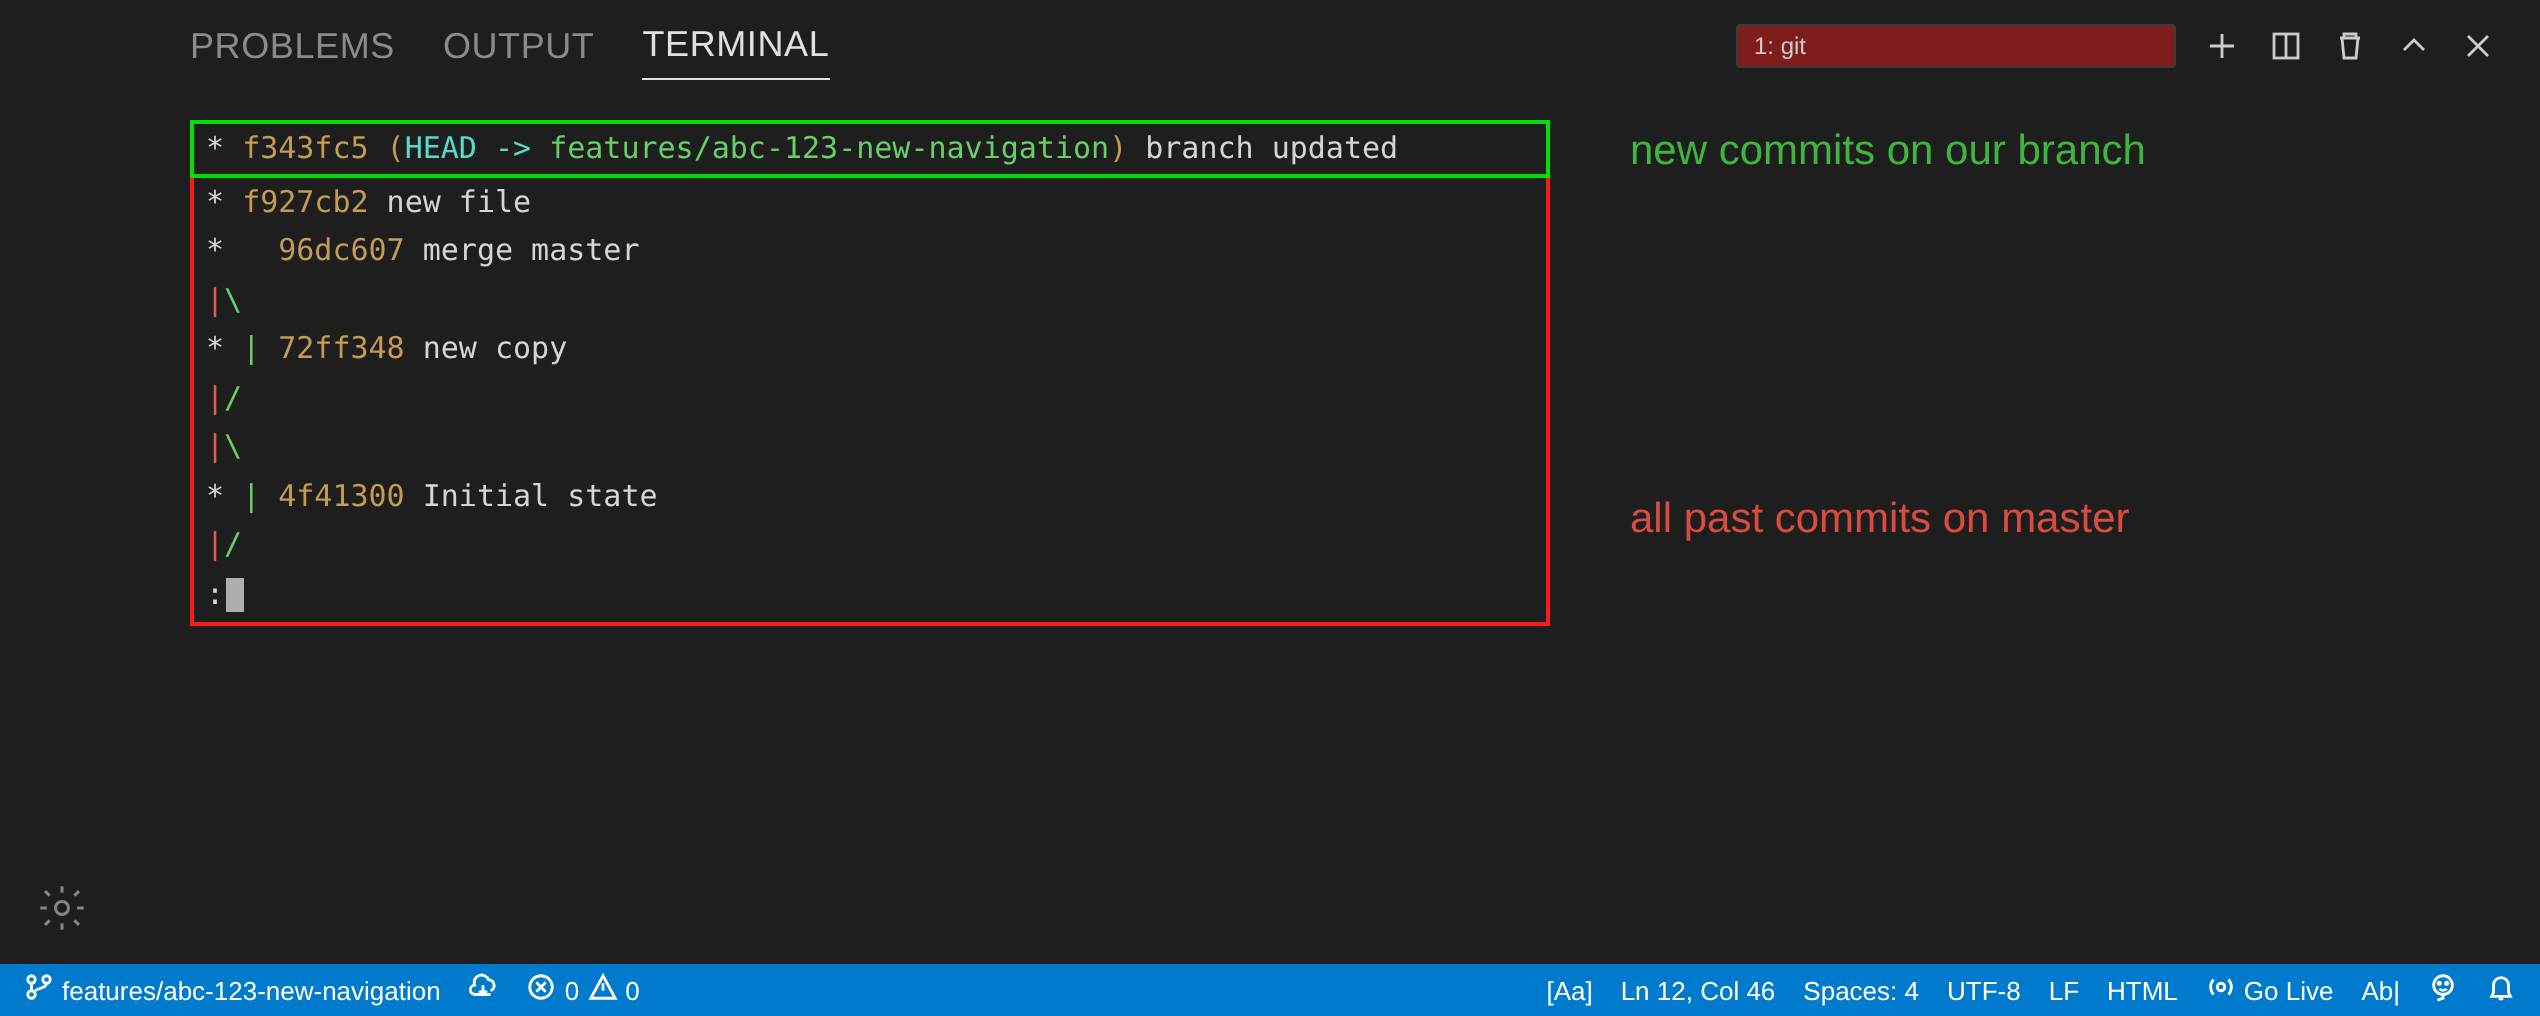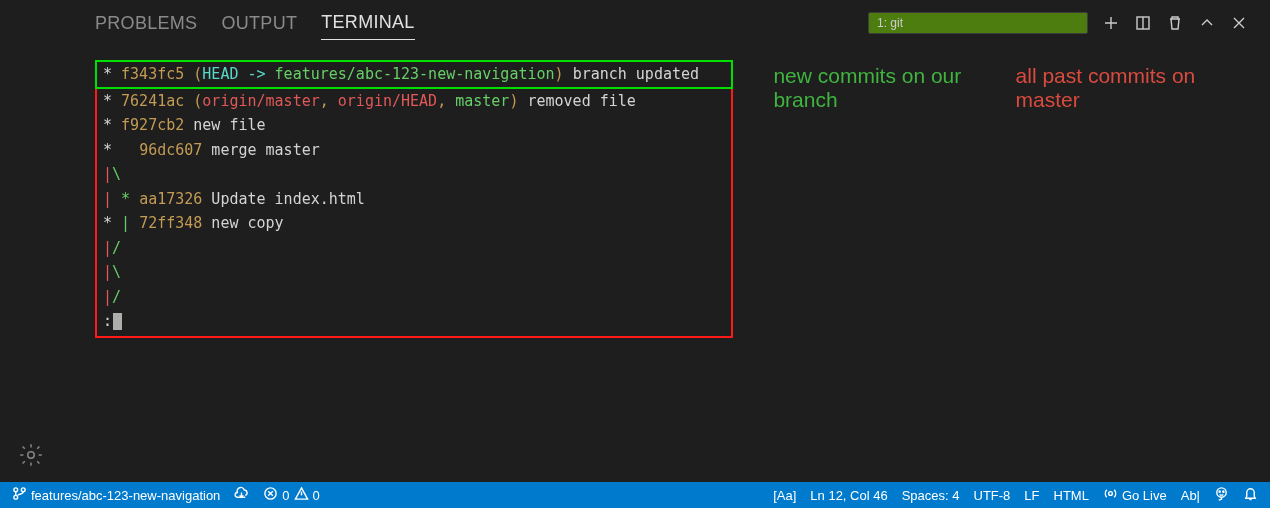--- a/index.html
+++ b/index.html
@@ -39,21 +39,21 @@
     border-bottom: 1px solid #e0e0e0;
   }
   .header-right {
     margin-left: auto;
     display: flex;
     align-items: center;
     gap: 14px;
     padding-right: 10px;
   }
   .dropdown {
-    background: #4d7c0f;
+    background: #7f1d1d;
     color: #ccc;
     border: 1px solid #3c3c3c;
     font-size: 12px;
     padding: 3px 8px;
     border-radius: 2px;
     min-width: 220px;
     display: flex;
     justify-content: space-between;
     align-items: center;
     cursor: pointer;
@@ -103,21 +103,21 @@
   .cursor-block {
     display: inline-block;
     width: 9px;
     height: 17px;
     background: #aeafad;
     vertical-align: text-bottom;
     margin-left: 1px;
   }
   .annotations {
     display: flex;
-    flex-direction: row;
+    flex-direction: column;
     padding-top: 4px;
   }
   .anno {
     font-family: -apple-system, BlinkMacSystemFont, sans-serif;
     font-size: 21px;
   }
   .anno.green { color: #3fb53f; margin-bottom: 160px;}
   .anno.red { color: #d94b3e; }
   .gear {
     position: absolute;
@@ -191,28 +191,27 @@
         </div>
     </div>
   </div>
 
   <div class="body-area">
     <div class="terminal-box">
       <div class="box-green">
         <div class="term-line"><span>* </span><span class="c-hash">f343fc5</span><span class="c-hash"> (</span><span class="c-head">HEAD -&gt; </span><span class="c-branch">features/abc-123-new-navigation</span><span class="c-hash">) </span><span>branch updated</span></div>
       </div>
       <div class="box-red" id="red-box">
-          <div class="term-line">* <span class="c-hash">76241ac</span><span class="c-hash"> (</span><span class="c-red">origin/master</span><span class="c-hash">, </span><span class="c-red">origin/HEAD</span><span class="c-hash">, </span><span class="c-branch">master</span><span class="c-hash">) </span>removed file</div>
           <div class="term-line">* <span class="c-hash">f927cb2</span> new file</div>
           <div class="term-line">*   <span class="c-hash">96dc607</span> merge master</div>
           <div class="term-line"><span class="c-graph-red">|</span><span class="c-graph-grn">\</span>  </div>
-          <div class="term-line"><span class="c-graph-red">|</span> <span class="c-graph-grn">*</span> <span class="c-hash">aa17326</span> Update index.html</div>
           <div class="term-line">* <span class="c-graph-grn">|</span> <span class="c-hash">72ff348</span> new copy</div>
           <div class="term-line"><span class="c-graph-red">|</span><span class="c-graph-grn">/</span>  </div>
           <div class="term-line"><span class="c-graph-red">|</span><span class="c-graph-grn">\</span>  </div>
+          <div class="term-line">* <span class="c-graph-grn">|</span> <span class="c-hash">4f41300</span> Initial state</div>
           <div class="term-line"><span class="c-graph-red">|</span><span class="c-graph-grn">/</span>  </div>
           <div class="term-line">:<span class="cursor-block"></span></div>
         </div>
     </div>
 
     <div class="annotations">
       <div class="anno green">new commits on our branch</div>
       <div class="anno red">all past commits on master</div>
     </div>
   </div>

